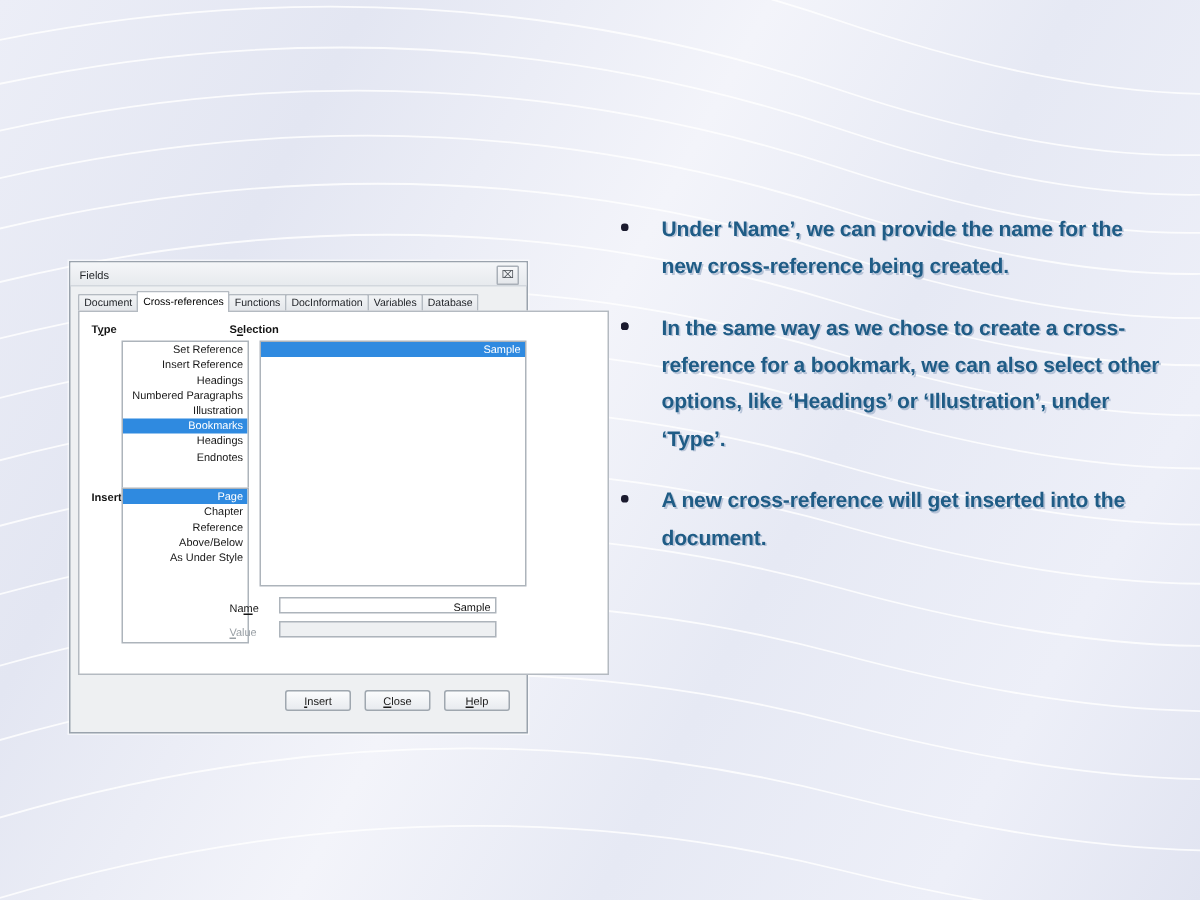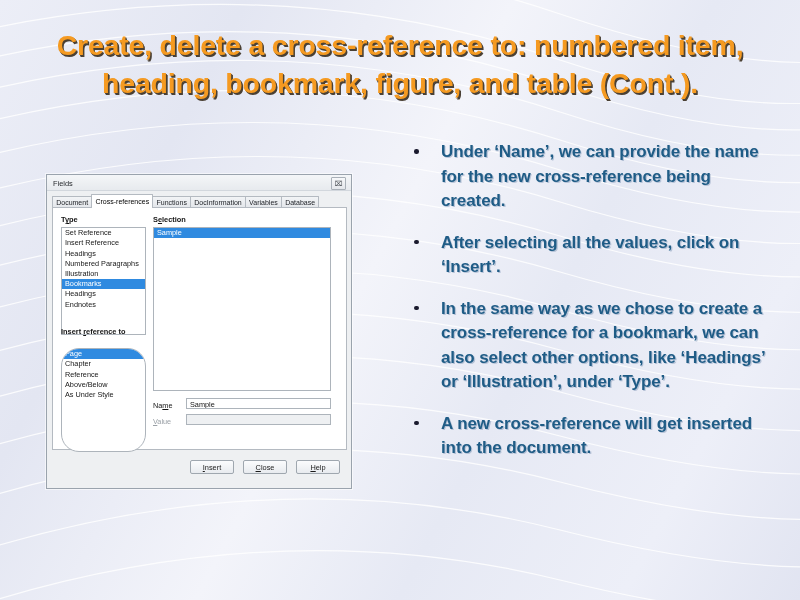--- a/index.html
+++ b/index.html
@@ -50,21 +50,21 @@
     position: absolute;
     left: 406px;
     top: 140px;
     width: 372px;
   }
   .bullet {
     position: relative;
     padding-left: 35px;
     margin-bottom: 17px;
     color: #1f5c86;
-    font-size: 17px;
+    font-size: 14px;
     font-weight: bold;
     line-height: 24.5px;
     text-shadow: 1.1px 1.1px 0 rgba(140,160,190,0.55);
     letter-spacing: -0.1px;
   }
   .bullet:last-child { margin-bottom: 0; }
   .bullet .dot {
     position: absolute;
     left: 8px;
     top: 9px;
@@ -144,41 +144,43 @@
     z-index: 3;
     padding-top: 3px;
     padding-bottom: 2.6px;
     color: #000;
   }
 
   .panel {
     position: absolute;
     left: 5px;
     top: 32px;
-    width: 295px;
+    width: 354px;
     height: 243px;
     background: #ffffff;
     border: 1px solid #b4bac1;
     box-sizing: border-box;
+    text-align: right;
   }
 
   .grp-label {
     position: absolute;
     font-size: 7.4px;
     font-weight: bold;
     color: #141414;
   }
   .grp-label u { text-decoration: underline; }
 
   .listbox {
     position: absolute;
     border: 1px solid #adb4bb;
     background: #ffffff;
     overflow: hidden;
     box-sizing: border-box;
+    margin-left: 20px;
   }
   .listrow {
     padding: 0.3px 3px;
     font-size: 7.3px;
     line-height: 9.6px;
     color: #171717;
     white-space: nowrap;
   }
   .listrow.sel {
     background: #2f8ae0;
@@ -240,30 +242,28 @@
       <path d="M-60,368 Q 260,266 560,350 T 1000,338"></path>
       <path d="M-60,414 Q 260,310 560,392 T 1000,382"></path>
       <path d="M-60,462 Q 260,356 560,436 T 1000,428"></path>
       <path d="M-60,512 Q 260,404 560,482 T 1000,476"></path>
       <path d="M-60,564 Q 260,454 560,530 T 1000,526"></path>
       <path d="M-60,618 Q 260,506 560,580 T 1000,578"></path>
       <path d="M-60,-14 Q 260,-88 560,14 T 1000,4"></path>
     </g>
   </svg>
 
-  <div id="title">Create, delete a cross-reference to: numbered item, heading, bookmark, figure, and table (Cont.).</div>
 
   <div id="bullets">
     <div class="bullet">
       <span class="dot"></span>
       <span>Under ‘Name’, we can provide the name for the new cross-reference being created.</span>
     </div>
     <div class="bullet">
       <span class="dot"></span>
-      <span>After selecting all the values, click on ‘Insert’.</span>
     </div>
     <div class="bullet">
       <span class="dot"></span>
       <span>In the same way as we chose to create a cross-reference for a bookmark, we can also select other options, like ‘Headings’ or ‘Illustration’, under ‘Type’.</span>
     </div>
     <div class="bullet">
       <span class="dot"></span>
       <span>A new cross-reference will get inserted into the document.</span>
     </div>
   </div>
@@ -292,21 +292,21 @@
         <div class="listrow">Insert Reference</div>
         <div class="listrow">Headings</div>
         <div class="listrow">Numbered Paragraphs</div>
         <div class="listrow">Illustration</div>
         <div class="listrow sel">Bookmarks</div>
         <div class="listrow">Headings</div>
         <div class="listrow">Endnotes</div>
       </div>
 
       <div class="grp-label" style="left:8px; top:119px;"><span>Insert </span><u>r</u><span>eference to</span></div>
-      <div class="listbox" style="left:8px; top:140px; width:85px; height:104px;border-radius:18px;">
+      <div class="listbox" style="left:8px; top:117px; width:85px; height:104px;">
         <div class="listrow sel">Page</div>
         <div class="listrow">Chapter</div>
         <div class="listrow">Reference</div>
         <div class="listrow">Above/Below</div>
         <div class="listrow">As Under Style</div>
       </div>
 
       <div class="grp-label" style="left:100px; top:7px;"><span>S</span><u>e</u><span>lection</span></div>
       <div class="listbox" style="left:100px; top:19px; width:178px; height:164px;">
         <div class="listrow sel">Sample</div>

